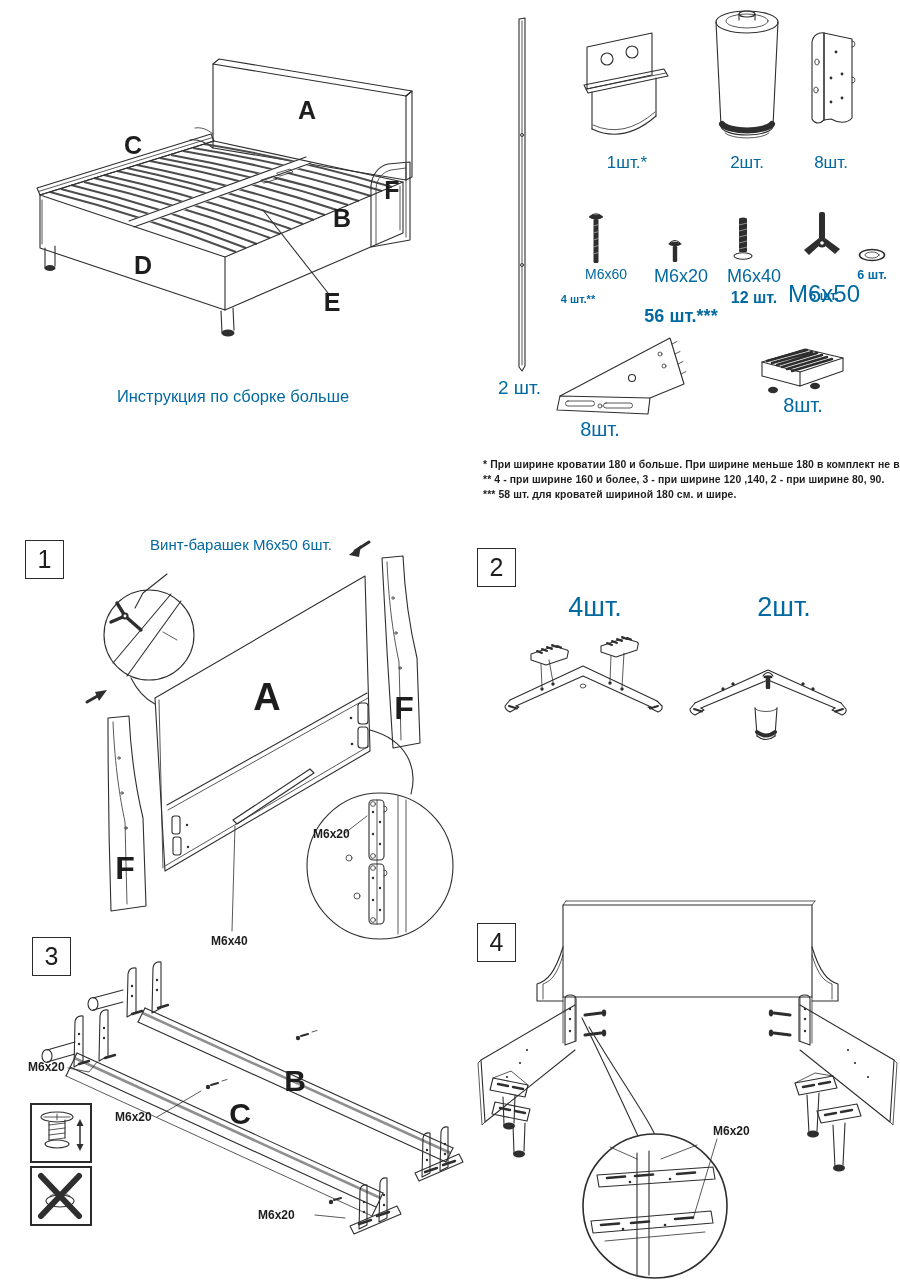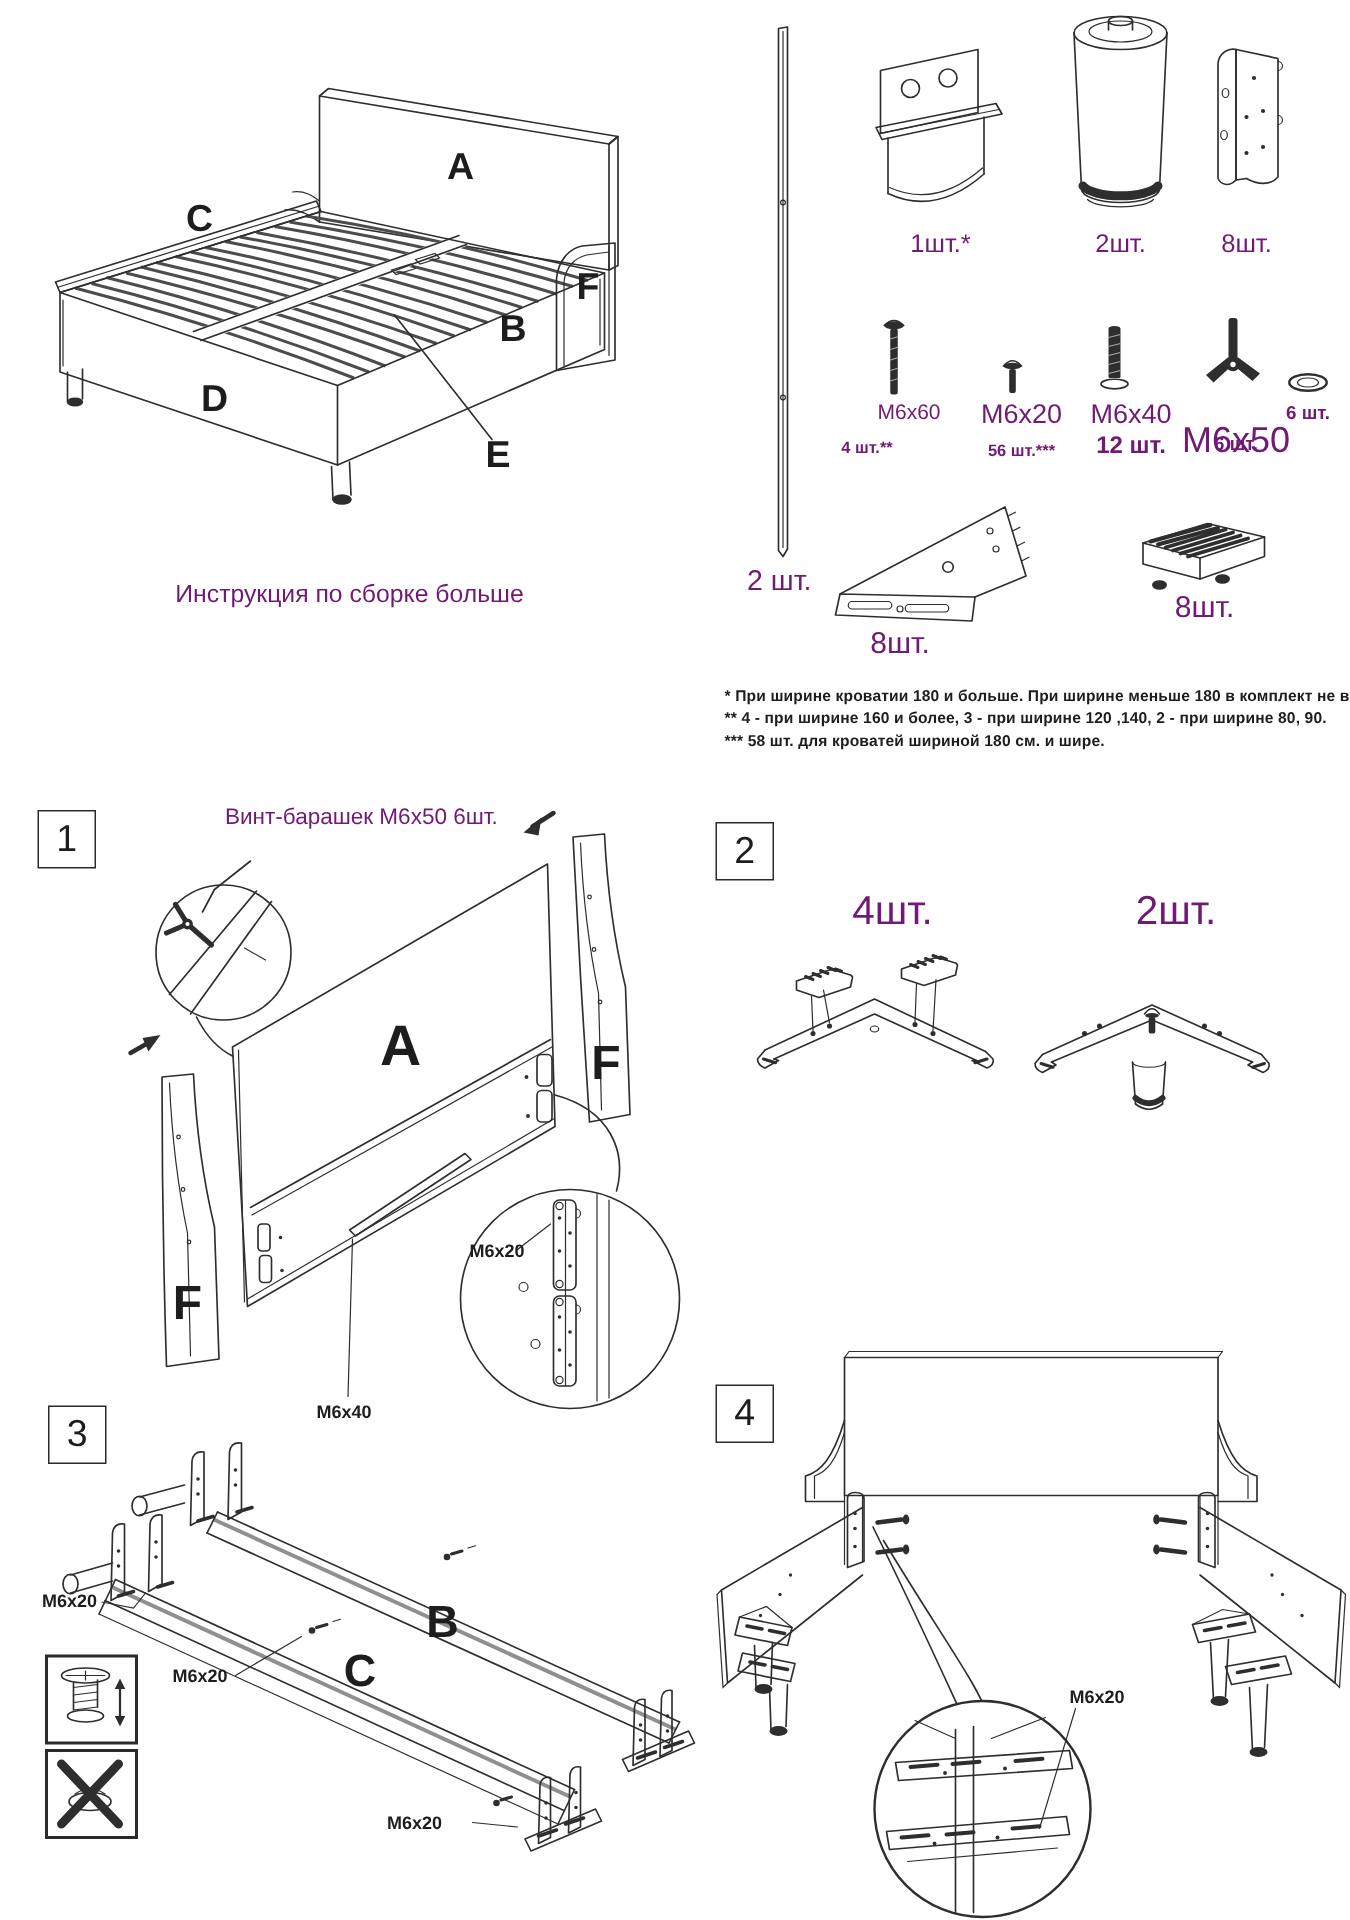--- a/index.html
+++ b/index.html
@@ -1,19 +1,19 @@
 <!DOCTYPE html>
 <html><head>
 <meta charset="utf-8">
 <style>
   html,body{margin:0;padding:0;background:#e8e8e8}
   .page{position:relative;width:900px;height:1280px;background:#ffffff;
         font-family:"Liberation Sans",sans-serif;color:#1d1d1d;overflow:hidden}
   .abs{position:absolute}
-  .lbl{position:absolute;font-weight:500;white-space:nowrap;color:#701a75}
+  .lbl{position:absolute;font-weight:500;white-space:nowrap;color:#0369a1}
   .ctr{text-align:center}
   .qty{font-weight:600}
   .fn{position:absolute;font-size:10.4px;font-weight:600;letter-spacing:.1px;white-space:nowrap}
   .stepbox{position:absolute;width:37px;height:37px;border:1.6px solid #2b2b2b;background:#fff;
            display:flex;align-items:center;justify-content:center;font-size:25px;font-weight:400}
   .warn{position:absolute;width:62px;height:60px;border:2.4px solid #2b2b2b;background:#fff;box-sizing:border-box}
   svg{display:block;overflow:visible}
   .ln{fill:none;stroke:#2e2e2e;stroke-width:1.1;stroke-linecap:round;stroke-linejoin:round}
   .lt{fill:none;stroke:#2e2e2e;stroke-width:.8;stroke-linecap:round}
   .dk{fill:#2e2e2e;stroke:none}
@@ -179,21 +179,21 @@
   <svg class="abs" style="left:858px;top:246px" width="28" height="18" viewBox="0 0 28 18">
     <ellipse cx="14" cy="9" rx="12.5" ry="5.5" fill="none" stroke="#2e2e2e" stroke-width="1.6"></ellipse>
     <ellipse class="lt" cx="14" cy="9" rx="7" ry="3" fill="none"></ellipse>
   </svg>
 
   <div class="lbl ctr" style="left:568px;top:266px;width:76px;font-size:14px">M6x60</div>
   <div class="lbl ctr" style="left:643px;top:266px;width:76px;font-size:18px">M6x20</div>
   <div class="lbl ctr" style="left:716px;top:266px;width:76px;font-size:18px">M6x40</div>
   <div class="lbl ctr" style="left:786px;top:280px;width:76px;font-size:24px">M6x50</div>
   <div class="lbl ctr qty" style="left:540px;top:293px;width:76px;font-size:11px">4 шт.**</div>
-  <div class="lbl ctr qty" style="left:643px;top:295px;width:76px;font-size:11px">56 шт.***</div>
+  <div class="lbl ctr qty" style="left:643px;top:306px;width:76px;font-size:18px">56 шт.***</div>
   <div class="lbl ctr qty" style="left:716px;top:289px;width:76px;font-size:16px">12 шт.</div>
   <div class="lbl ctr qty" style="left:786px;top:289px;width:76px;font-size:12.5px">6 шт.</div>
   <div class="lbl ctr qty" style="left:848px;top:268px;width:48px;font-size:12.5px">6 шт.</div>
 
   <svg class="abs" style="left:552px;top:330px" width="140" height="100" viewBox="0 0 140 100">
     <path class="ln" d="M8,66 L118,8 L132,54 L98,68"></path>
     <path class="lt" d="M120,14 l5,-2.5 M123,24 l5,-2.5 M126,34 l5,-2.5 M129,44 l5,-2.5"></path>
     <path class="ln" d="M8,66 L98,68 L96,84 L5,80 Z"></path>
     <path class="lt" d="M16,71 h24 a2.5,2.5 0 0 1 0,5 h-24 a2.5,2.5 0 0 1 0,-5 z"></path>
     <path class="lt" d="M54,73 h24 a2.5,2.5 0 0 1 0,5 h-24 a2.5,2.5 0 0 1 0,-5 z"></path>

